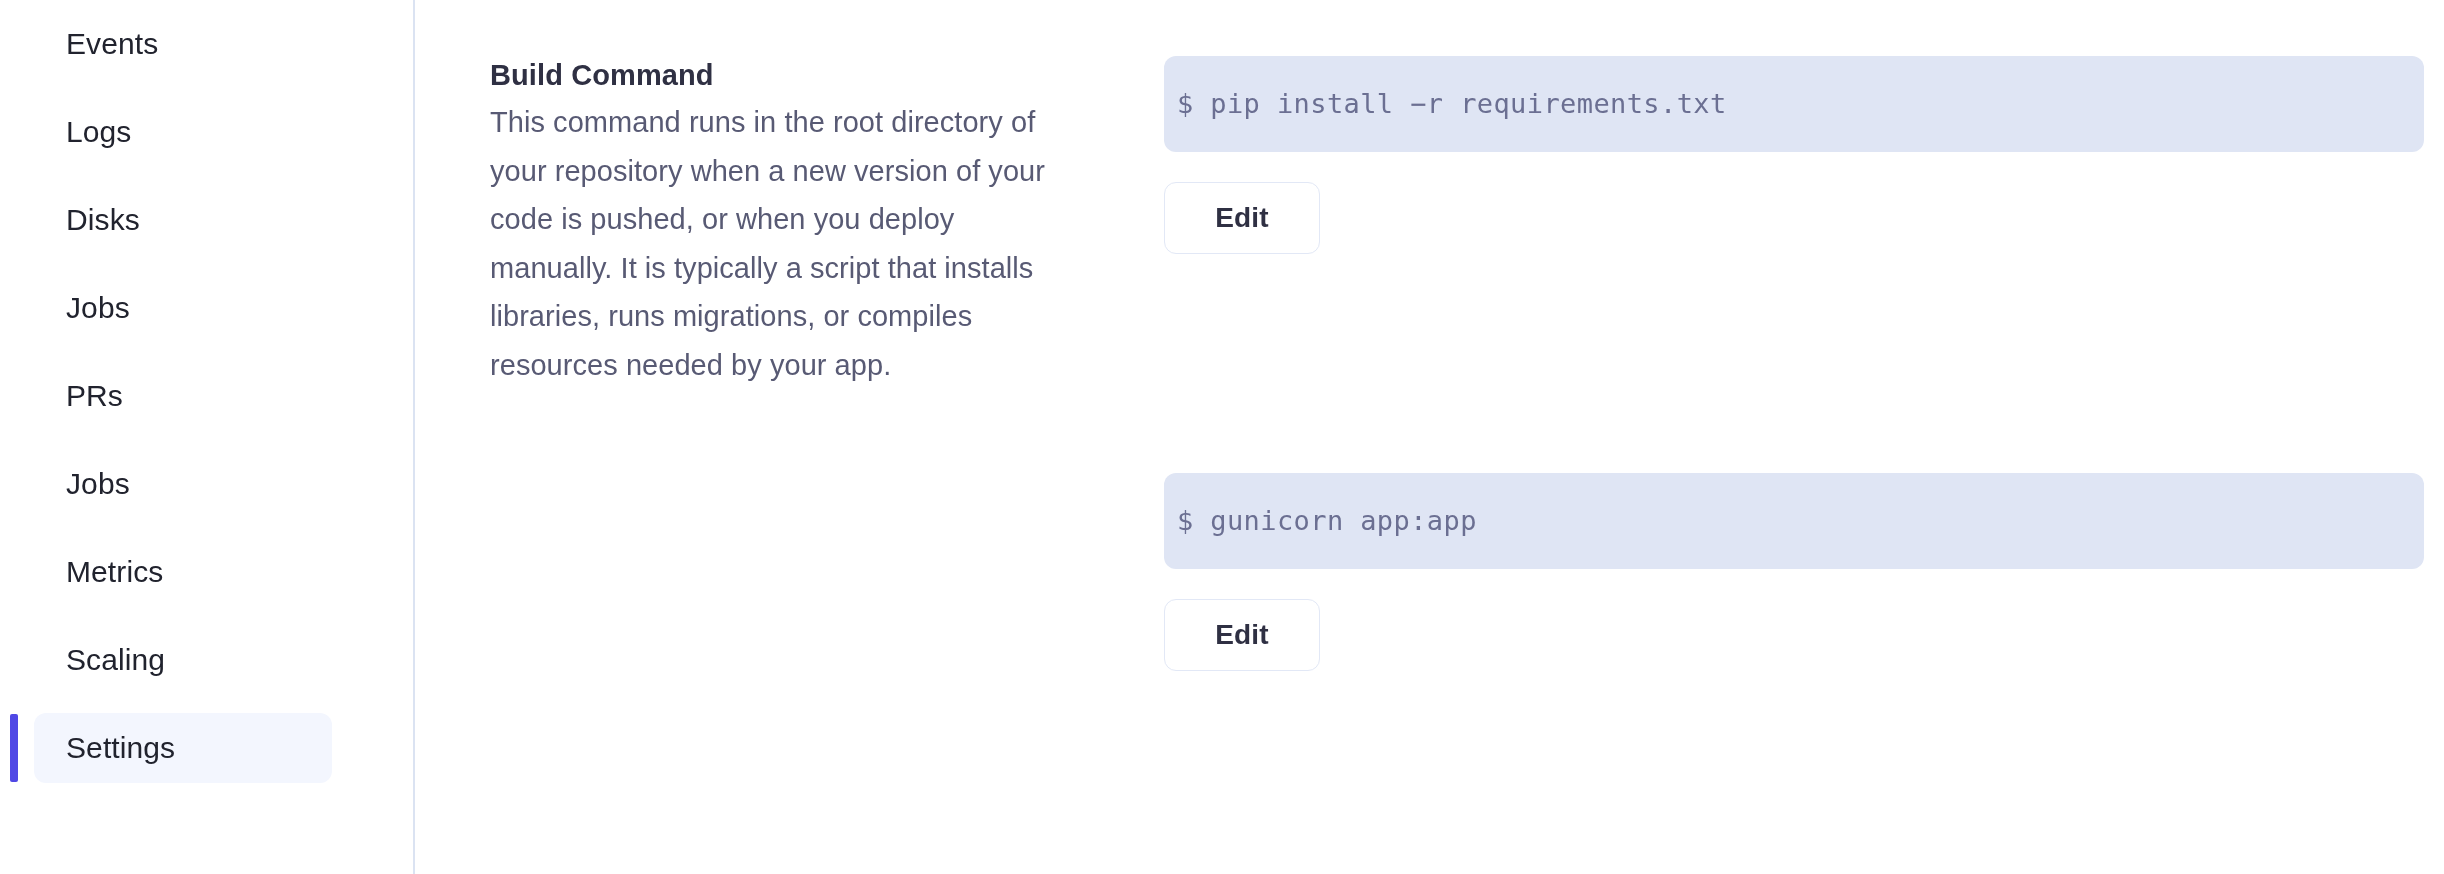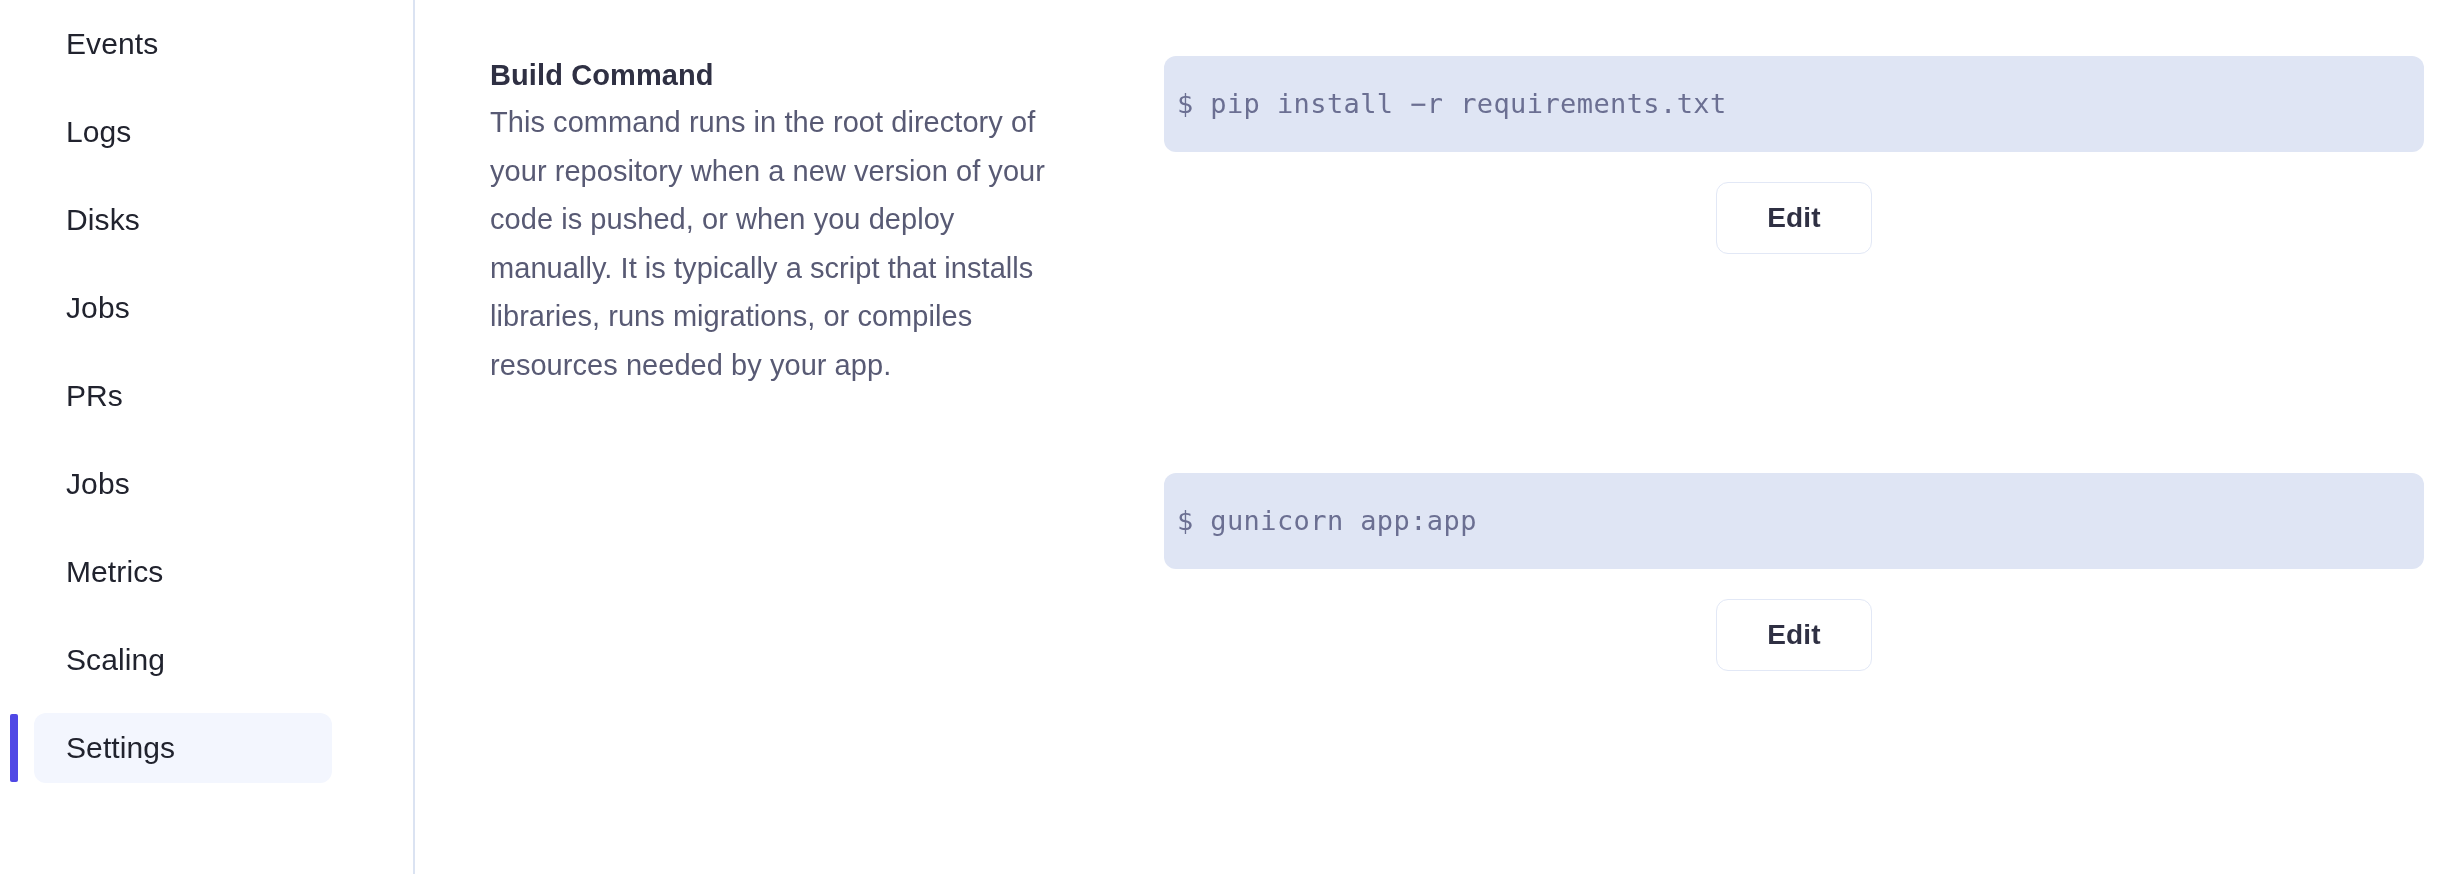--- a/index.html
+++ b/index.html
@@ -144,21 +144,21 @@
     font-family: "DejaVu Sans Mono", monospace;
     font-size: 27px;
     line-height: 32px;
     color: #6b6f92;
     letter-spacing: 0.4px;
     white-space: pre;
   }
   .edit-row {
     width: 1260px;
     display: flex;
-    justify-content: center;
+    justify-content: flex-start;
     margin-top: 30px;
   }
   .edit-button {
     box-sizing: border-box;
     width: 156px;
     height: 72px;
     background: #ffffff;
     border: 1.6px solid #e2e8f6;
     border-radius: 12px;
     font-family: "Liberation Sans", sans-serif;

